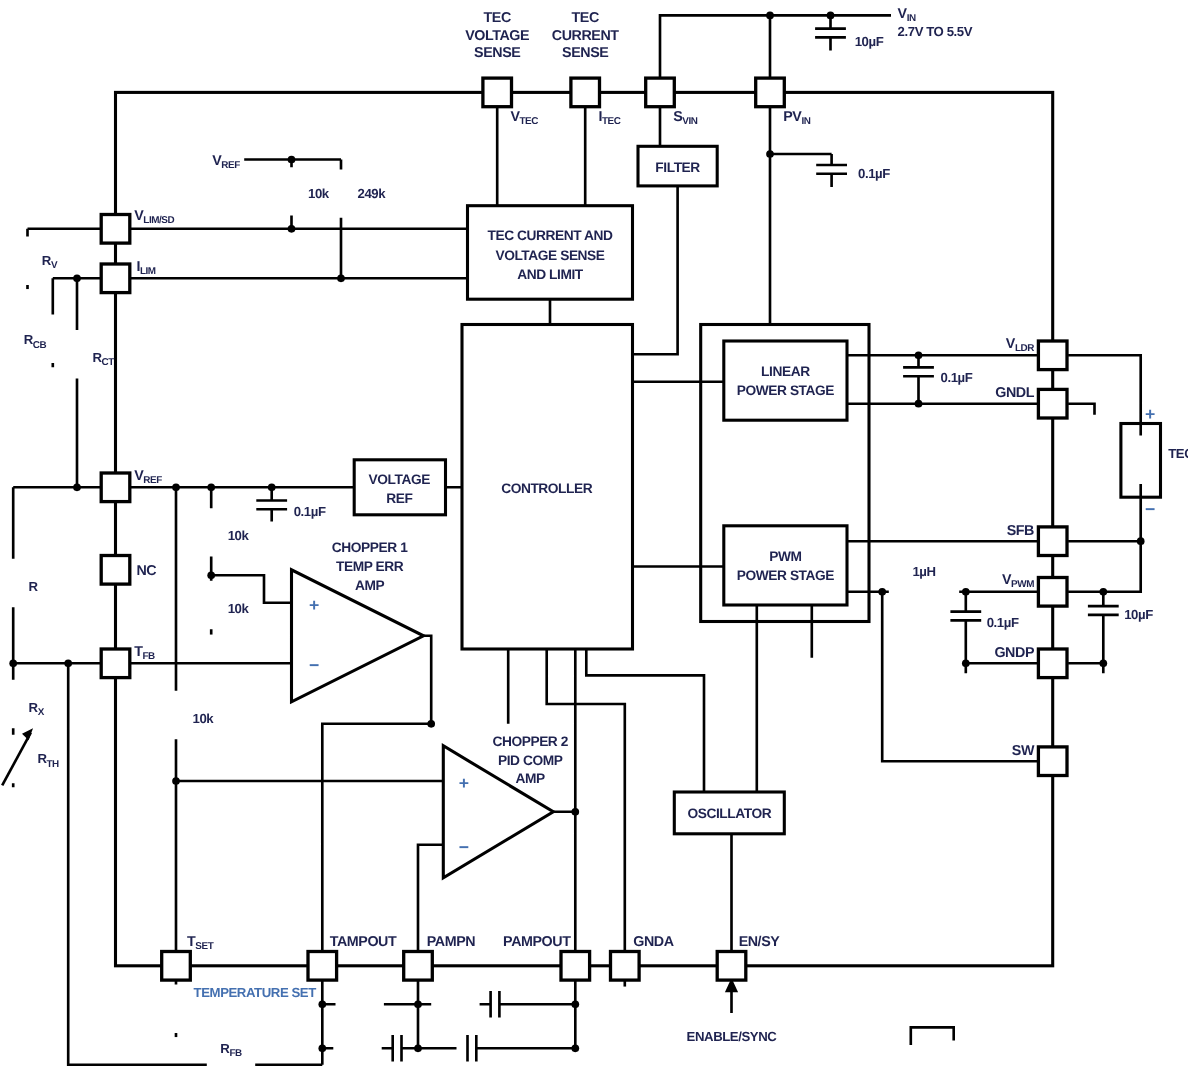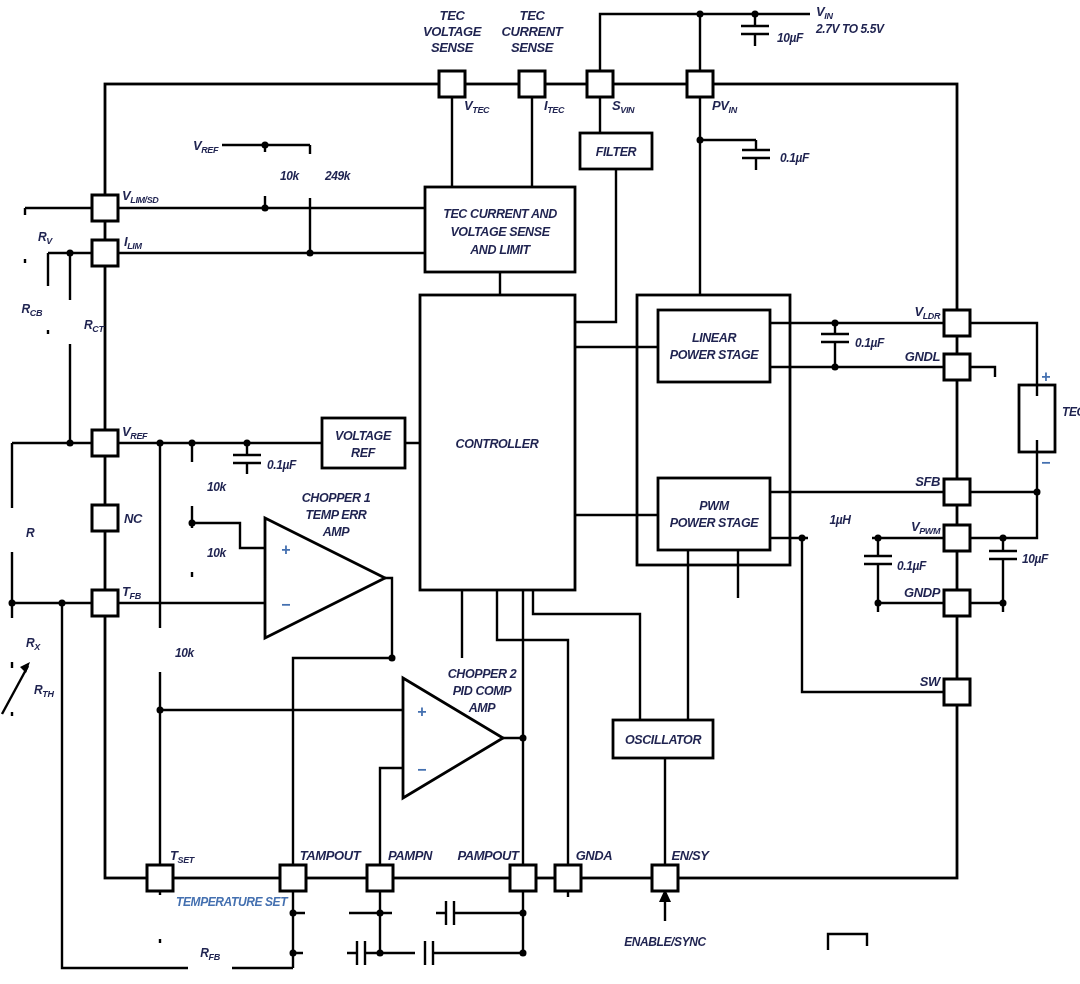--- a/index.html
+++ b/index.html
@@ -1,16 +1,16 @@
 <!DOCTYPE html>
 <html><head>
 <meta charset="utf-8">
 <style>
   html,body{margin:0;padding:0;background:#fff;}
-  .stage{width:1080px;height:984px;background:#fff;position:relative;font-family:"Liberation Sans",sans-serif;font-style:italic;}
+  .stage{width:1080px;height:984px;background:#fff;position:relative;font-family:"Liberation Sans",sans-serif;}
   svg text{font-family:"Liberation Sans",sans-serif;font-weight:700;fill:#1f2350;letter-spacing:-0.4px;}
   .t{font-size:13px;}
   .v{font-size:12px;}
   .b{font-size:12.5px;}
   .s{font-size:9px;}
   .sign{font-size:16px;fill:#4470b0;}
   .acc{fill:#4470b0;}
   .wires path, .wires line{stroke:#000;stroke-width:2.4;fill:none;}
   .comp path, .comp line{stroke:#000;stroke-width:2.4;fill:none;}
   .blocks rect, .blocks polygon{fill:#fff;stroke:#000;stroke-width:2.8;}

